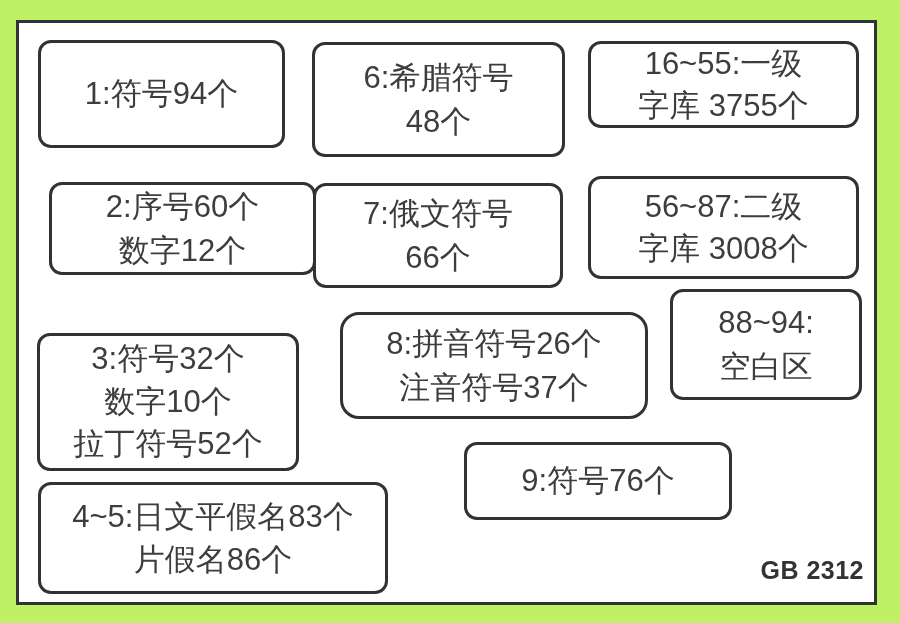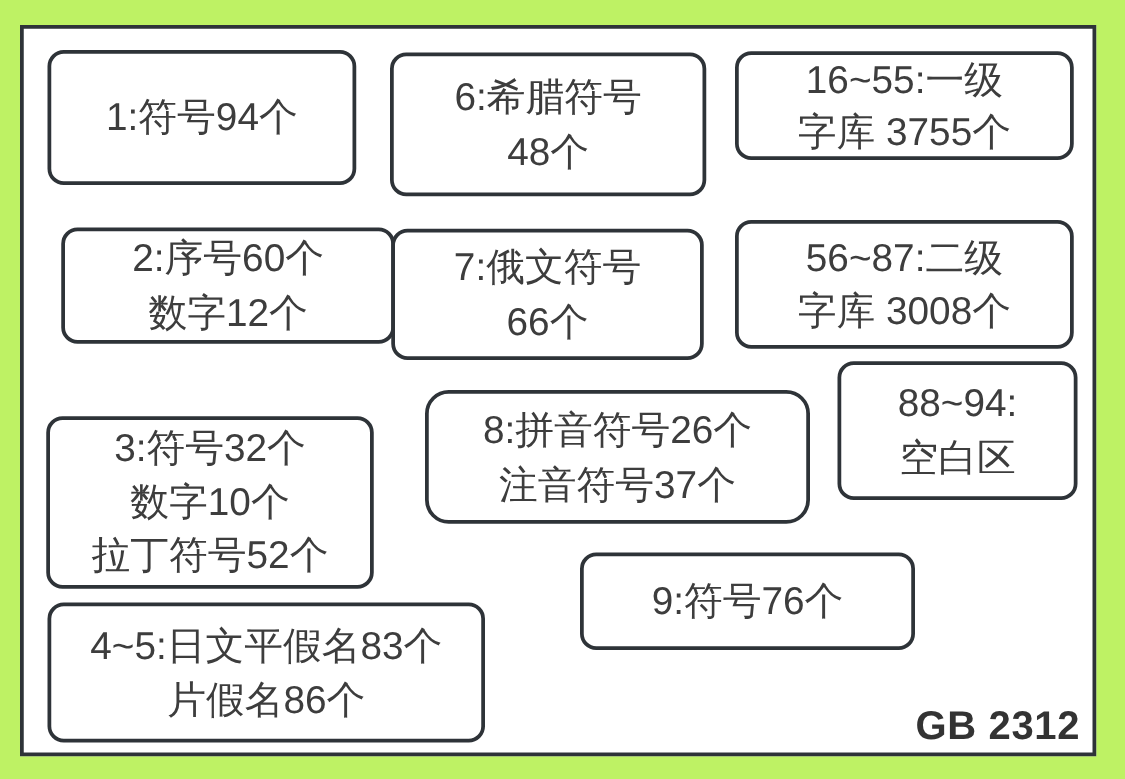--- a/index.html
+++ b/index.html
@@ -47,22 +47,22 @@
   .b4  { left: 313px; top: 183px; width: 250px; height: 105px; }
   .b5  { left: 588px; top: 156px; width: 271px; height: 103px; line-height: 1.35; margin-top: 20px; }
   .b6  { left: 37px;  top: 333px; width: 262px; height: 138px; line-height: 1.38; }
   .b7  { left: 340px; top: 312px; width: 308px; height: 107px; border-radius: 19px; }
   .b8  { left: 670px; top: 289px; width: 192px; height: 111px; }
   .b9  { left: 464px; top: 442px; width: 268px; height: 78px;  }
   .b10 { left: 38px;  top: 482px; width: 350px; height: 112px; }
   .gb-label {
     position: absolute;
     right: 36px;
-    bottom: 24px;
-    font-size: 32px;
+    bottom: 38px;
+    font-size: 25px;
     font-weight: bold;
     color: #333333;
     letter-spacing: 0.5px;
     text-align: right;
   }
 </style>
 </head>
 <body>
 
 <div class="canvas">

